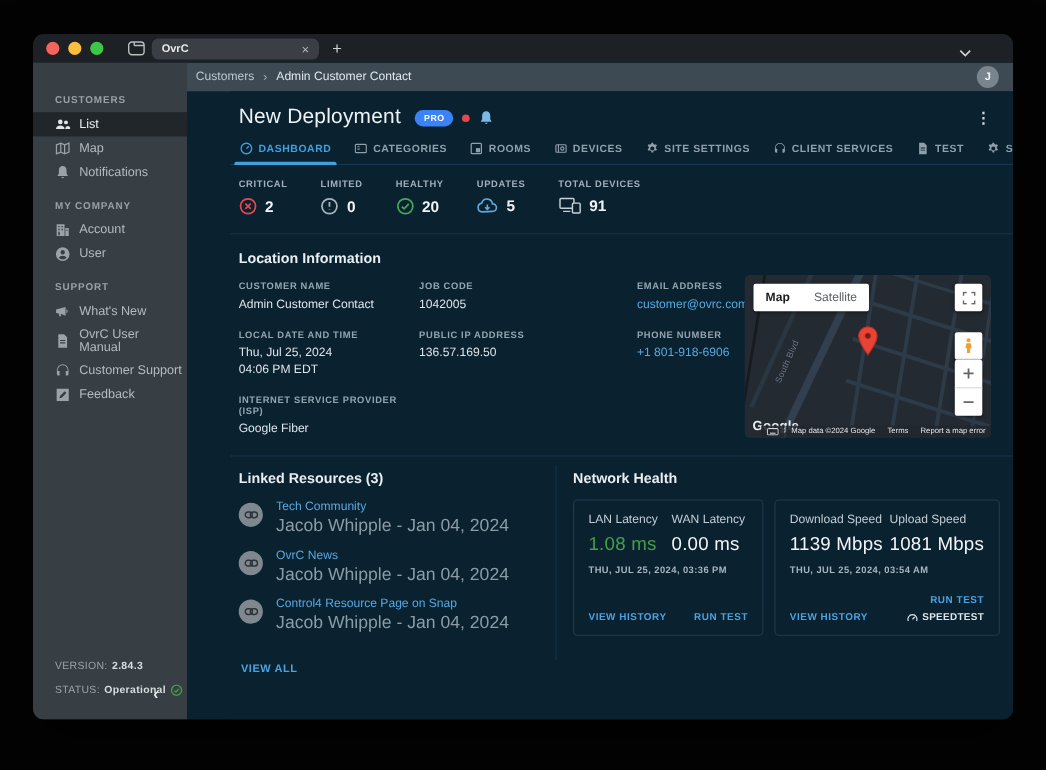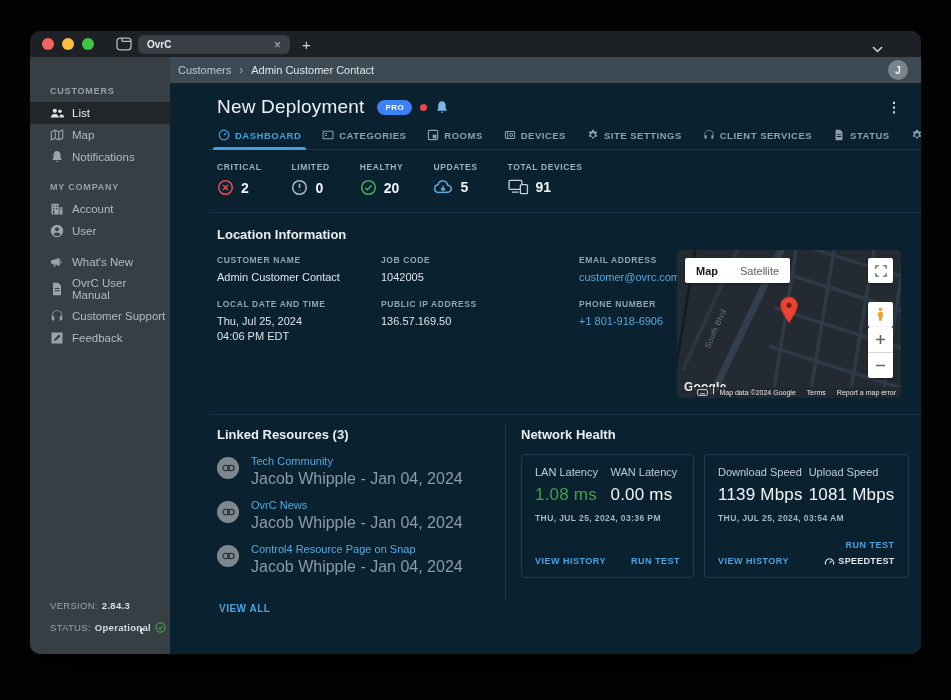--- a/index.html
+++ b/index.html
@@ -206,20 +206,21 @@
           </div>
           <div class="side-item">
             <svg viewBox="0 0 14 14" fill="currentColor">
                 <path d="M7 .8A6.2 6.2 0 1 0 7 13.2 6.2 6.2 0 0 0 7 .8zm0 2.5a2 2 0 1 1 0 4 2 2 0 0 1 0-4zm0 8.7a5 5 0 0 1-3.6-1.6c.7-1.3 2-2 3.6-2s2.9.7 3.6 2A5 5 0 0 1 7 12z"></path>
               </svg>
             <span>User</span>
           </div>
         </div>
 
         <div class="side-section">
+          <div class="side-title">SUPPORT</div>
           <div class="side-item">
             <svg viewBox="0 0 14 14" fill="currentColor">
                 <path d="M1 5.4v3.2l2.4.4.6 2.7 1.6-.3-.5-2.2L9.6 11V3z"></path>
                 <path d="M10.4 5a2.4 2.4 0 0 1 0 4z"></path>
               </svg>
             <span>What's New</span>
           </div>
           <div class="side-item">
             <svg viewBox="0 0 14 14" fill="currentColor">
                 <path fill-rule="evenodd" d="M3 .8h5.2L11 3.6v9.6H3zM4.6 6h4.8v1H4.6zM4.6 8.2h4.8v1H4.6z"></path>
@@ -319,21 +320,21 @@
             <div class="tab-item">
               <svg viewBox="0 0 14 14" fill="currentColor">
                   <path d="M7 1.2A5.3 5.3 0 0 0 1.7 6.5V10a1.4 1.4 0 0 0 1.4 1.4h1.1V7.2H2.5v-.7a4.5 4.5 0 0 1 9 0v.7H9.8v4.2h1.1a1.4 1.4 0 0 0 1.4-1.4V6.5A5.3 5.3 0 0 0 7 1.2z"></path>
                 </svg>
               <span>CLIENT SERVICES</span>
             </div>
             <div class="tab-item">
               <svg viewBox="0 0 14 14" fill="currentColor">
                   <path fill-rule="evenodd" d="M3 .8h5.2L11 3.6v9.6H3zM4.6 6h4.8v1H4.6zM4.6 8.2h4.8v1H4.6z"></path>
                 </svg>
-              <span>STATUS</span>
+              <span>TEST</span>
             </div>
             <div class="tab-item">
               <svg viewBox="0 0 14 14" fill="currentColor">
                   <path fill-rule="evenodd" d="M6.1.8h1.8l.3 1.5c.5.2.9.4 1.3.8l1.5-.5.9 1.6-1.2 1a5 5 0 0 1 0 1.6l1.2 1-.9 1.6-1.5-.5c-.4.4-.8.6-1.3.8l-.3 1.5H6.1l-.3-1.5a5 5 0 0 1-1.3-.8l-1.5.5-.9-1.6 1.2-1a5 5 0 0 1 0-1.6l-1.2-1 .9-1.6 1.5.5c.4-.4.8-.6 1.3-.8zM7 4.8A2.2 2.2 0 1 0 7 9.2 2.2 2.2 0 0 0 7 4.8z"></path>
                 </svg>
               <span>SETTINGS</span>
             </div>
           </div>
 
           <div class="summary-row">
@@ -416,20 +417,24 @@
                     <div>04:06 PM EDT</div>
                   </div>
                 </div>
                 <div>
                   <div class="f-label">PUBLIC IP ADDRESS</div>
                   <div class="f-value">136.57.169.50</div>
                 </div>
                 <div>
                   <div class="f-label">PHONE NUMBER</div>
                   <div class="f-value link">+1 801-918-6906</div>
+                </div>
+                <div>
+                  <div class="f-label">INTERNET SERVICE PROVIDER (ISP)</div>
+                  <div class="f-value">Google Fiber</div>
                 </div>
                 <div></div>
               </div>
             </div>
 
             <div class="map-card">
               <svg class="map-roads" width="224" height="148" viewBox="0 0 224 148">
                 <rect width="224" height="148" fill="#242a31"></rect>
                 <path d="M20 -10 L-6 148" stroke="#171b20" stroke-width="2.5" fill="none"></path>
                 <path d="M120 -6 L95 152" stroke="#2d3b49" stroke-width="3.5" fill="none"></path>

